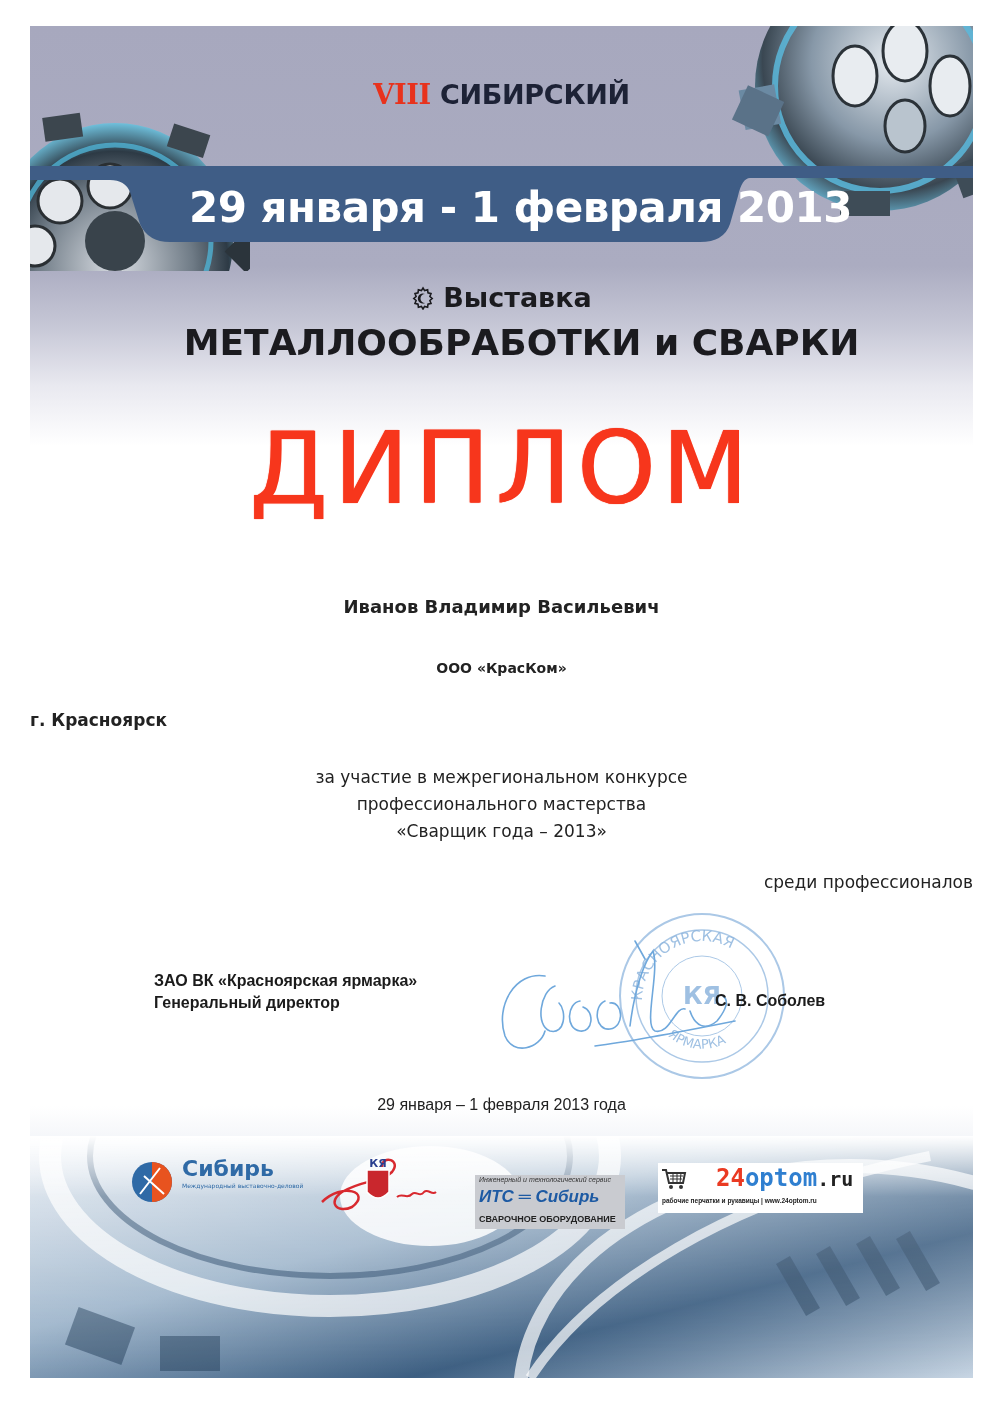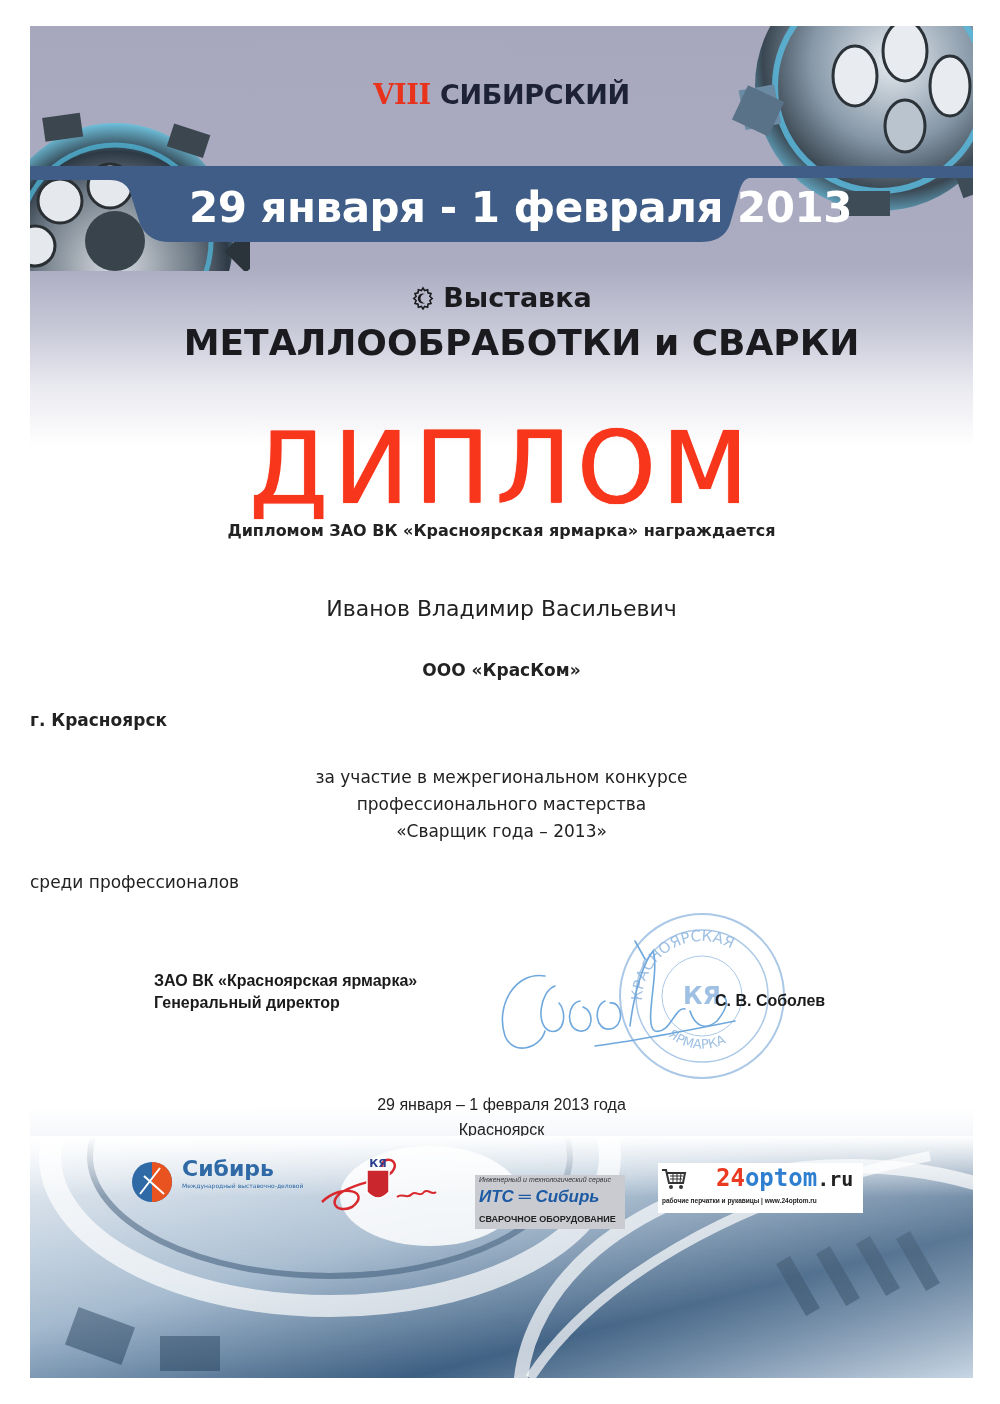--- a/index.html
+++ b/index.html
@@ -45,36 +45,36 @@
       font-family: "DejaVu Sans", sans-serif; font-weight: normal; color: #f7361c;
       font-size: 100px; letter-spacing: 6px; line-height: 110px;
       text-shadow: 0 0 1px #f7361c, 1px 0 0 #f7361c;
     }
     .award-line {
       position: absolute; left: 0; width: 100%; top: 495px; text-align: center;
       font-weight: bold; font-size: 16px; color: #222;
     }
     .recipient {
       position: absolute; left: 0; width: 100%; top: 570px; text-align: center;
-      font-size: 22px; color: #222; font-weight: normal;
+      font-size: 18px; color: #222; font-weight: bold;
     }
     .org {
       position: absolute; left: 0; width: 100%; top: 634px; text-align: center;
-      font-size: 17px; color: #222; font-weight: bold;
+      font-size: 14px; color: #222; font-weight: bold;
     }
     .city {
       position: absolute; left: 0; width: 100%; top: 684px; text-align: left;
       font-size: 17px; color: #222; font-weight: bold;
     }
     .reason {
       position: absolute; left: 0; width: 100%; top: 738px; text-align: center;
       font-size: 17px; color: #222; line-height: 27px;
     }
     .among {
-      position: absolute; left: 0; width: 100%; top: 846px; text-align: left;
+      position: absolute; left: 0; width: 100%; top: 846px; text-align: right;
       font-size: 17px; color: #222;
     }
     .sign-title {
       position: absolute; left: 124px; top: 944px;
       font-family: "Liberation Sans", sans-serif; font-weight: bold; font-size: 16px;
       color: #1b1b1b; line-height: 22px;
     }
     .signature { position: absolute; left: 455px; top: 905px; width: 270px; height: 140px; }
     .stamp { position: absolute; left: 582px; top: 880px; width: 180px; height: 180px; }
     .signer {
@@ -169,21 +169,20 @@
     <svg class="gear-ico" viewBox="0 0 24 24">
       <g fill="none" stroke="#1b1b1f" stroke-width="1.6">
         <path d="M12 2 L13.6 4.6 L16.6 3.8 L17 6.9 L20 7.6 L18.9 10.5 L21.2 12.5 L18.9 14.5 L20 17.4 L17 18.1 L16.6 21.2 L13.6 20.4 L12 23 L10.4 20.4 L7.4 21.2 L7 18.1 L4 17.4 L5.1 14.5 L2.8 12.5 L5.1 10.5 L4 7.6 L7 6.9 L7.4 3.8 L10.4 4.6 Z"></path>
       </g>
       <path d="M14 8 A5 5 0 1 0 14 17 A3.5 3.5 0 1 1 14 8 Z" fill="#1b1b1f"></path>
     </svg><span>Выставка</span>
   </div>
   <div class="expo-line2">МЕТАЛЛООБРАБОТКИ и СВАРКИ</div>
 
   <div class="diploma-title">ДИПЛОМ</div>
-  <div class="award-line">Дипломом ЗАО ВК «Красноярская ярмарка» награждается</div>
 
   <div class="recipient">Иванов Владимир Васильевич</div>
   <div class="org">ООО «КрасКом»</div>
   <div class="city">г. Красноярск</div>
 
   <div class="reason">
     <div>за участие в межрегиональном конкурсе</div>
     <div>профессионального мастерства</div>
     <div>«Сварщик года – 2013»</div>
   </div>
@@ -223,21 +222,20 @@
       <path d="M205,80 C210,95 220,100 232,90 C240,80 245,70 238,65"></path>
       <path d="M150,10 L160,28"></path>
       <path d="M110,115 C150,110 200,100 250,90"></path>
     </g>
   </svg>
 
   <div class="signer">С. В. Соболев</div>
 
   <div class="event-date">
     <div>29 января – 1 февраля 2013 года</div>
-    <div>Красноярск</div>
   </div>
 
   <svg class="footer-art" viewBox="0 0 943 242" preserveAspectRatio="none">
     <defs>
       <linearGradient id="fg" x1="0" y1="0" x2="1" y2="1">
         <stop offset="0%" stop-color="#e6ecf3"></stop>
         <stop offset="40%" stop-color="#9fb6cc"></stop>
         <stop offset="70%" stop-color="#3d5f82"></stop>
         <stop offset="100%" stop-color="#c8d6e4"></stop>
       </linearGradient>

